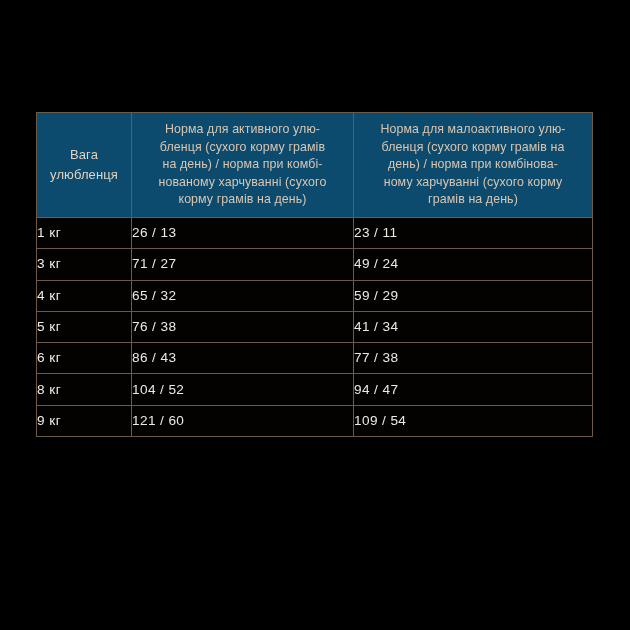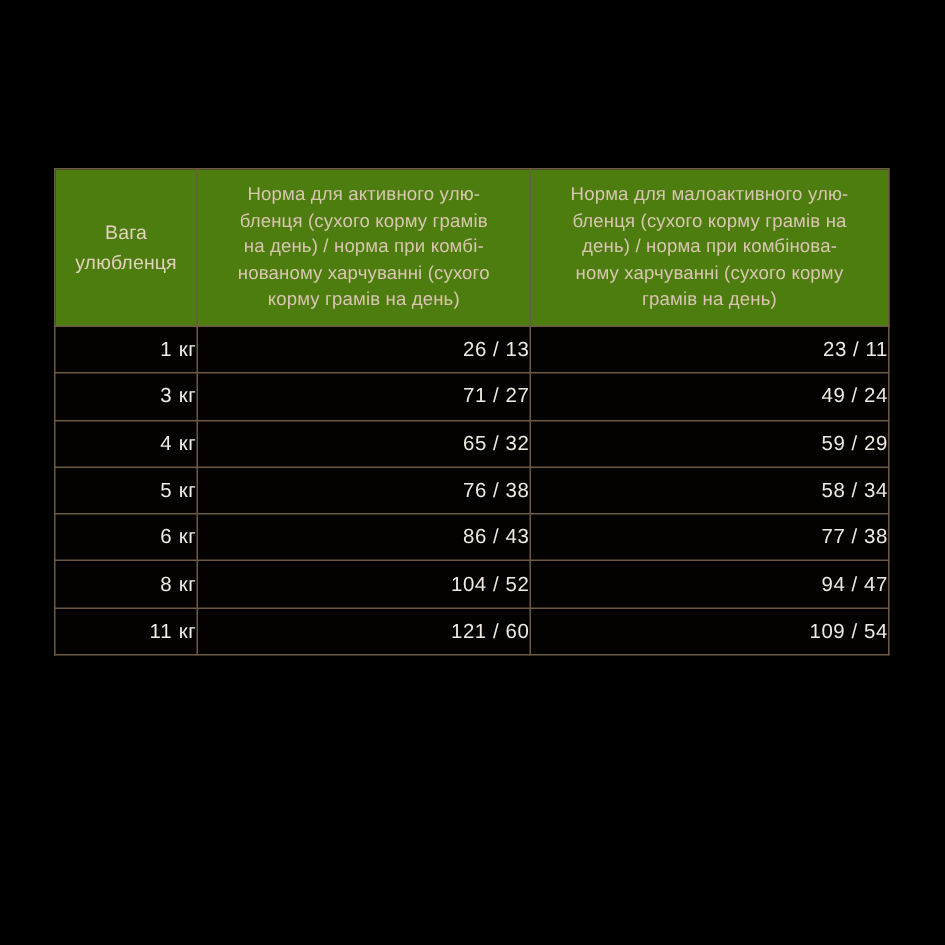--- a/index.html
+++ b/index.html
@@ -43,21 +43,21 @@
 
   
   .col-weight    { width: 95px; }
   .col-active    { width: 222px; }
   .col-lowactive { width: 239px; }
 
   
   .header-row th {
     height: 92px;
     padding: 6px 8px;
-    background: #4d7c0f;
+    background: #0c4a6e;
   }
 
   .head-text {
     display: block;
     color: #d9c6b0;
     font-size: 12.4px;
     line-height: 17.4px;
     letter-spacing: 0.1px;
     font-weight: 400;
     text-align: center;
@@ -76,21 +76,21 @@
     background: #030201;
   }
 
   .cell-text {
     display: block;
     color: #efe9e2;
     font-size: 13.6px;
     line-height: 18px;
     letter-spacing: 0.4px;
     font-weight: 400;
-    text-align: right;
+    text-align: left;
   }
 
   .cell-weight {
     color: #f2ece5;
     letter-spacing: 0.5px;
   }
 </style>
 </head>
 <body>
 
@@ -161,21 +161,21 @@
           </td>
       </tr>
       <tr class="data-row">
         <td>
             <span class="cell-text cell-weight">5 кг</span>
           </td>
         <td>
             <span class="cell-text">76 / 38</span>
           </td>
         <td>
-            <span class="cell-text">58 / 34</span>
+            <span class="cell-text">41 / 34</span>
           </td>
       </tr>
       <tr class="data-row">
         <td>
             <span class="cell-text cell-weight">6 кг</span>
           </td>
         <td>
             <span class="cell-text">86 / 43</span>
           </td>
         <td>
@@ -188,21 +188,21 @@
           </td>
         <td>
             <span class="cell-text">104 / 52</span>
           </td>
         <td>
             <span class="cell-text">94 / 47</span>
           </td>
       </tr>
       <tr class="data-row">
         <td>
-            <span class="cell-text cell-weight">11 кг</span>
+            <span class="cell-text cell-weight">9 кг</span>
           </td>
         <td>
             <span class="cell-text">121 / 60</span>
           </td>
         <td>
             <span class="cell-text">109 / 54</span>
           </td>
       </tr>
     </tbody>
   </table>

